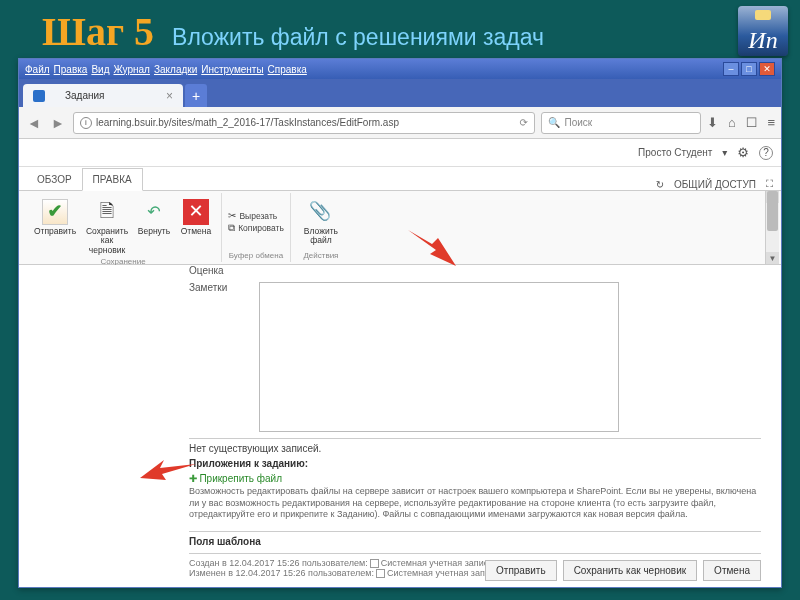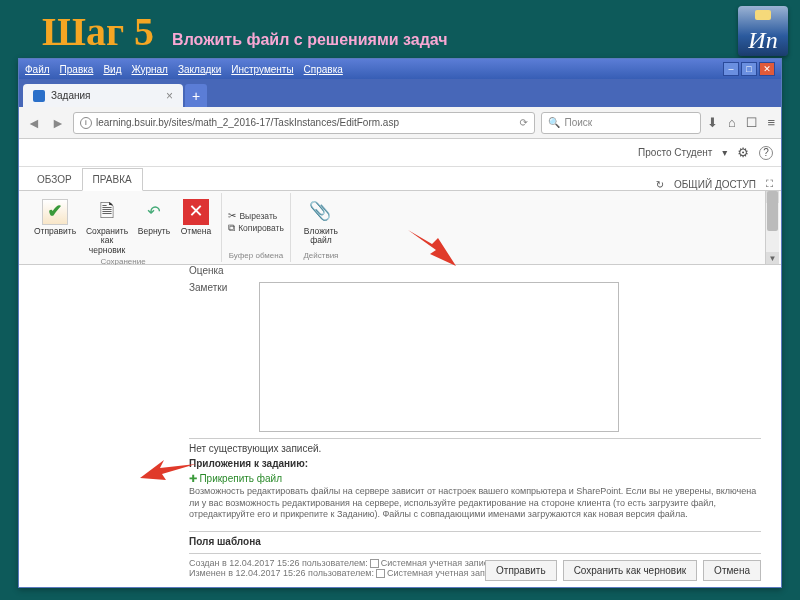--- a/index.html
+++ b/index.html
@@ -11,21 +11,21 @@
     overflow: hidden;
   }
   .slide-title {
     position: absolute; top: 8px; left: 42px;
     display: flex; align-items: baseline; gap: 18px;
   }
   .step {
     font-size: 40px; font-weight: bold; color: #f5a623;
     font-family: Georgia, serif;
   }
-  .subtitle { font-size: 16px; font-weight: bold; color: #f9a8d4; }
+  .subtitle { font-size: 23px; font-weight: normal; color: #7dd3fc; }
   .logo {
     position: absolute; top: 6px; right: 12px;
     width: 50px; height: 50px;
     background: linear-gradient(180deg, #9bb3d4 0%, #2b5a9e 60%, #1b3d6e 100%);
     border-radius: 4px; position: absolute;
     display:flex;align-items:flex-end;justify-content:center;
     font-style: italic; font-family: Georgia,serif;
     color:#fff; font-size:24px; padding-bottom:2px;
     box-shadow: 0 2px 4px rgba(0,0,0,.4);
   }
@@ -38,38 +38,38 @@
     width: 764px; height: 530px;
     background: #fff;
     border: 1px solid #5a7abf;
     box-shadow: 0 2px 6px rgba(0,0,0,.3);
     font-size: 11px;
   }
   
   .menubar {
     height: 20px; background: linear-gradient(#5b7dd6,#375eb5);
     color: #fff; display: flex; align-items: center; padding: 0 6px;
-    gap: 10px; font-size: 10px;
+    gap: 4px; font-size: 10px;
   }
   .menubar span { text-decoration: underline; cursor:default; }
   .win-controls {
     margin-left: auto; display:flex; gap:2px;
   }
   .win-controls div{
     width:16px;height:14px;background:#6a8fe0;border:1px solid #2a4a9a;
     display:flex;align-items:center;justify-content:center;font-size:9px;color:#fff;
   }
   .win-controls .close{background:#e05a3a;}
   
   .tabstrip{
     height:28px;background:#4767b8;display:flex;align-items:flex-end;padding:0 4px;
   }
   .tab{
     background:#f2f4f8;border-radius:4px 4px 0 0;
-    height:23px;display:flex;align-items:center;gap:6px;
+    height:23px;display:flex;align-items:center;gap:20px;
     padding:0 10px;min-width:160px;font-size:10px;color:#333;
   }
   .tab .fav{width:12px;height:12px;background:#2a6fc9;border-radius:2px;display:inline-block;}
   .tab .x{margin-left:auto;color:#888;font-size:12px;}
   .newtab{
     width:22px;height:23px;background:#5b7dd6;color:#fff;
     display:flex;align-items:center;justify-content:center;margin-left:2px;
     border-radius:3px 3px 0 0;font-size:14px;
   }
   

